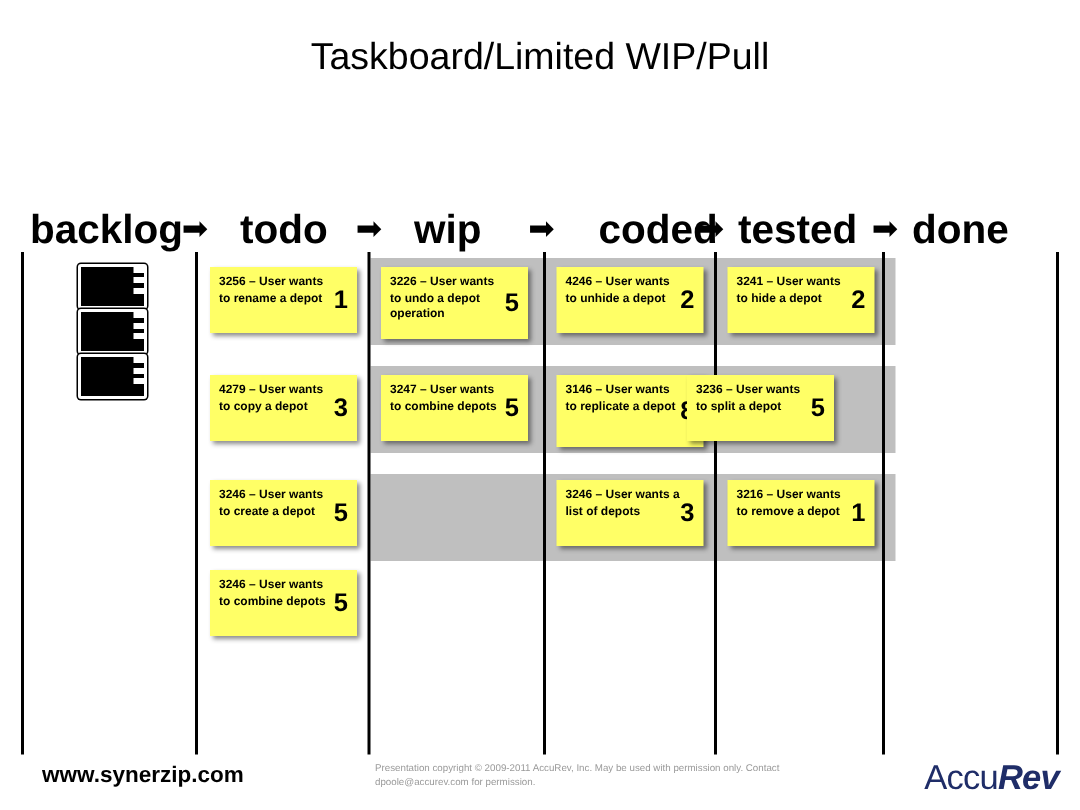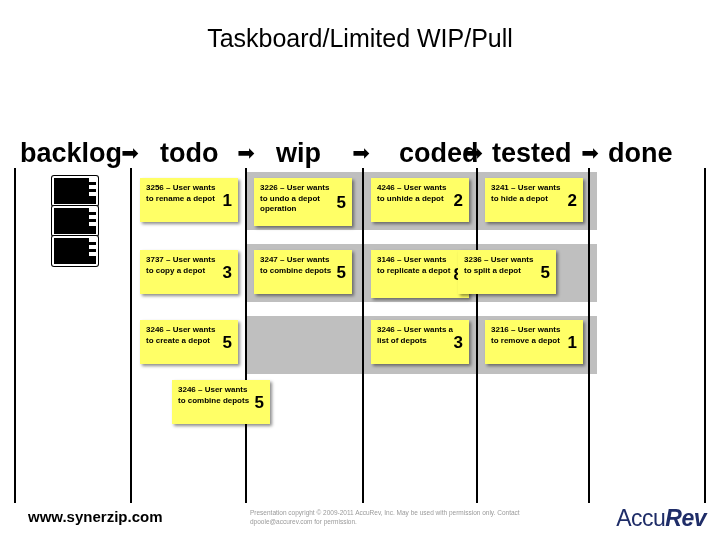--- a/index.html
+++ b/index.html
@@ -223,21 +223,21 @@
     <div class="card-text">4246 – User wants to unhide a depot</div>
     <div class="card-points">2</div>
   </div>
 
   <div class="story-card" style="left:485px; top:10px; width:98px; height:44px;">
     <div class="card-text">3241 – User wants to hide a depot</div>
     <div class="card-points">2</div>
   </div>
 
   <div class="story-card" style="left:140px; top:82px; width:98px; height:44px;">
-    <div class="card-text">3737 – User wants to copy a depot</div>
+    <div class="card-text">4279 – User wants to copy a depot</div>
     <div class="card-points">3</div>
   </div>
 
   <div class="story-card" style="left:254px; top:82px; width:98px; height:44px;">
     <div class="card-text">3247 – User wants to combine depots</div>
     <div class="card-points">5</div>
   </div>
 
   <div class="story-card" style="left:371px; top:82px; width:98px; height:48px;">
     <div class="card-text">3146 – User wants to replicate a depot</div>
@@ -257,21 +257,21 @@
   <div class="story-card" style="left:371px; top:152px; width:98px; height:44px;">
     <div class="card-text">3246 – User wants a list of depots</div>
     <div class="card-points">3</div>
   </div>
 
   <div class="story-card" style="left:485px; top:152px; width:98px; height:44px;">
     <div class="card-text">3216 – User wants to remove a depot</div>
     <div class="card-points">1</div>
   </div>
 
-  <div class="story-card" style="left:140px; top:212px; width:98px; height:44px;margin-left:32px;">
+  <div class="story-card" style="left:140px; top:212px; width:98px; height:44px;">
     <div class="card-text">3246 – User wants to combine depots</div>
     <div class="card-points">5</div>
   </div>
 
 </div>
 
 <div id="footer-site">www.synerzip.com</div>
 
 <div id="footer-copyright">Presentation copyright © 2009-2011 AccuRev, Inc. May be used with permission only. Contact dpoole@accurev.com for permission.</div>
 

